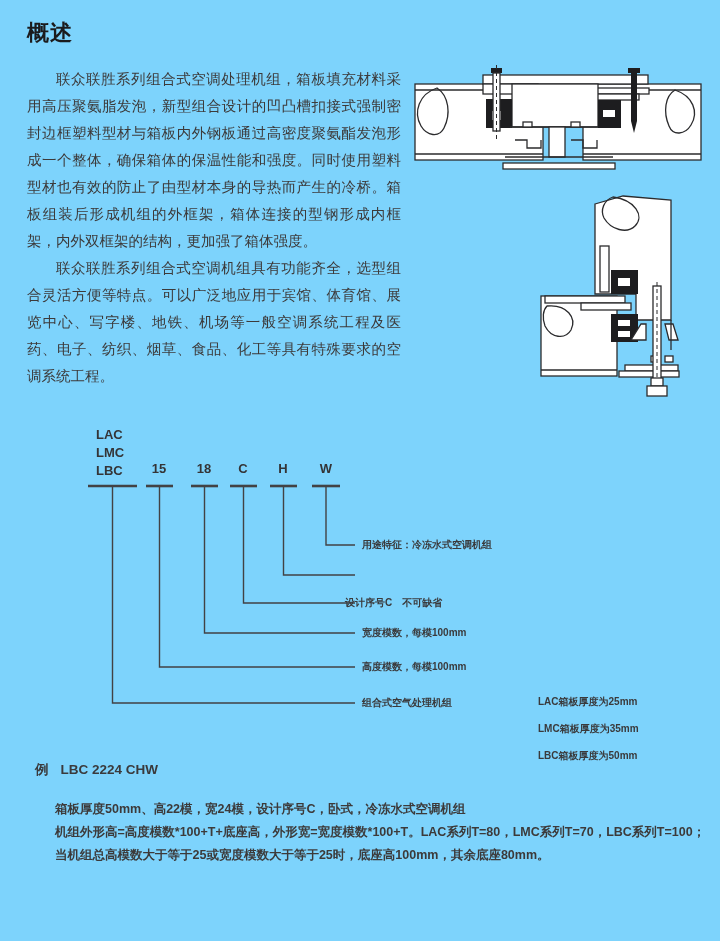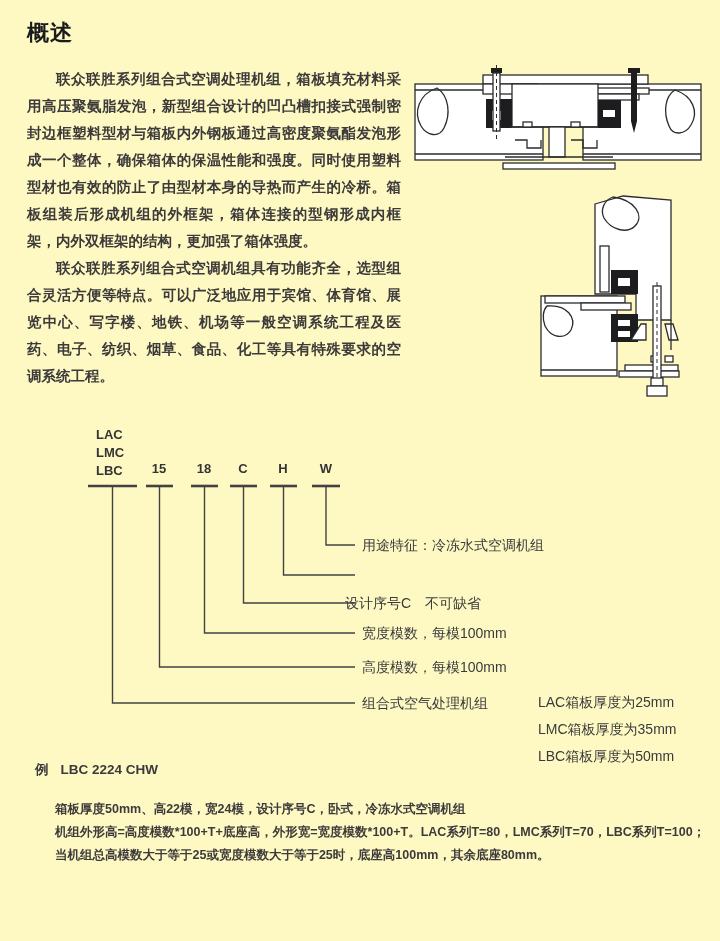--- a/index.html
+++ b/index.html
@@ -4,37 +4,37 @@
 <style>
   html,body{margin:0;padding:0;}
   body{
     width:720px;height:941px;
     background:#f6f6f4;
     font-family:"Liberation Sans","DejaVu Sans",sans-serif;
     position:relative;
   }
   .page{
     position:absolute;left:0;top:0;width:720px;height:941px;
-    background:#fef9c3;overflow:hidden;
+    background:#7dd3fc;overflow:hidden;
   }
   .abs{position:absolute;}
   h1.sec-title{
     margin:0;font-size:22px;font-weight:700;color:#1b1b1d;letter-spacing:1px;
   }
   .overview-paragraphs{width:374px;}
   .overview-paragraphs p{
     margin:0;text-indent:2em;text-align:justify;
-    font-size:14.5px;line-height:27px;font-weight:700;color:#3c3a3a;
+    font-size:14.5px;line-height:27px;font-weight:400;color:#3c3a3a;
   }
   .code-letter{
     font-size:13px;font-weight:700;color:#343436;line-height:18px;white-space:nowrap;text-align:right;
   }
   .code-centered{transform:translateX(-50%);}
   .legend-label,.panel-note{
-    font-size:14px;font-weight:400;color:#3a3a3c;white-space:nowrap;line-height:16px;
+    font-size:10px;font-weight:700;color:#3a3a3c;white-space:nowrap;line-height:16px;
   }
   .example-head{font-size:13.5px;font-weight:600;color:#3a3a3c;white-space:nowrap;}
   .example-head .model{margin-left:12px;margin-top:26px;}
   .example-line{
     font-size:12.5px;font-weight:600;color:#3c3a3a;white-space:nowrap;line-height:16px;
   }
   svg{display:block;}
   .diag-stroke{stroke:#2b2b2d;stroke-width:1.3;fill:none;}
   .diag-white{fill:#ffffff;stroke:#2b2b2d;stroke-width:1.3;}
   .diag-black{fill:#1d1d1f;stroke:none;}

